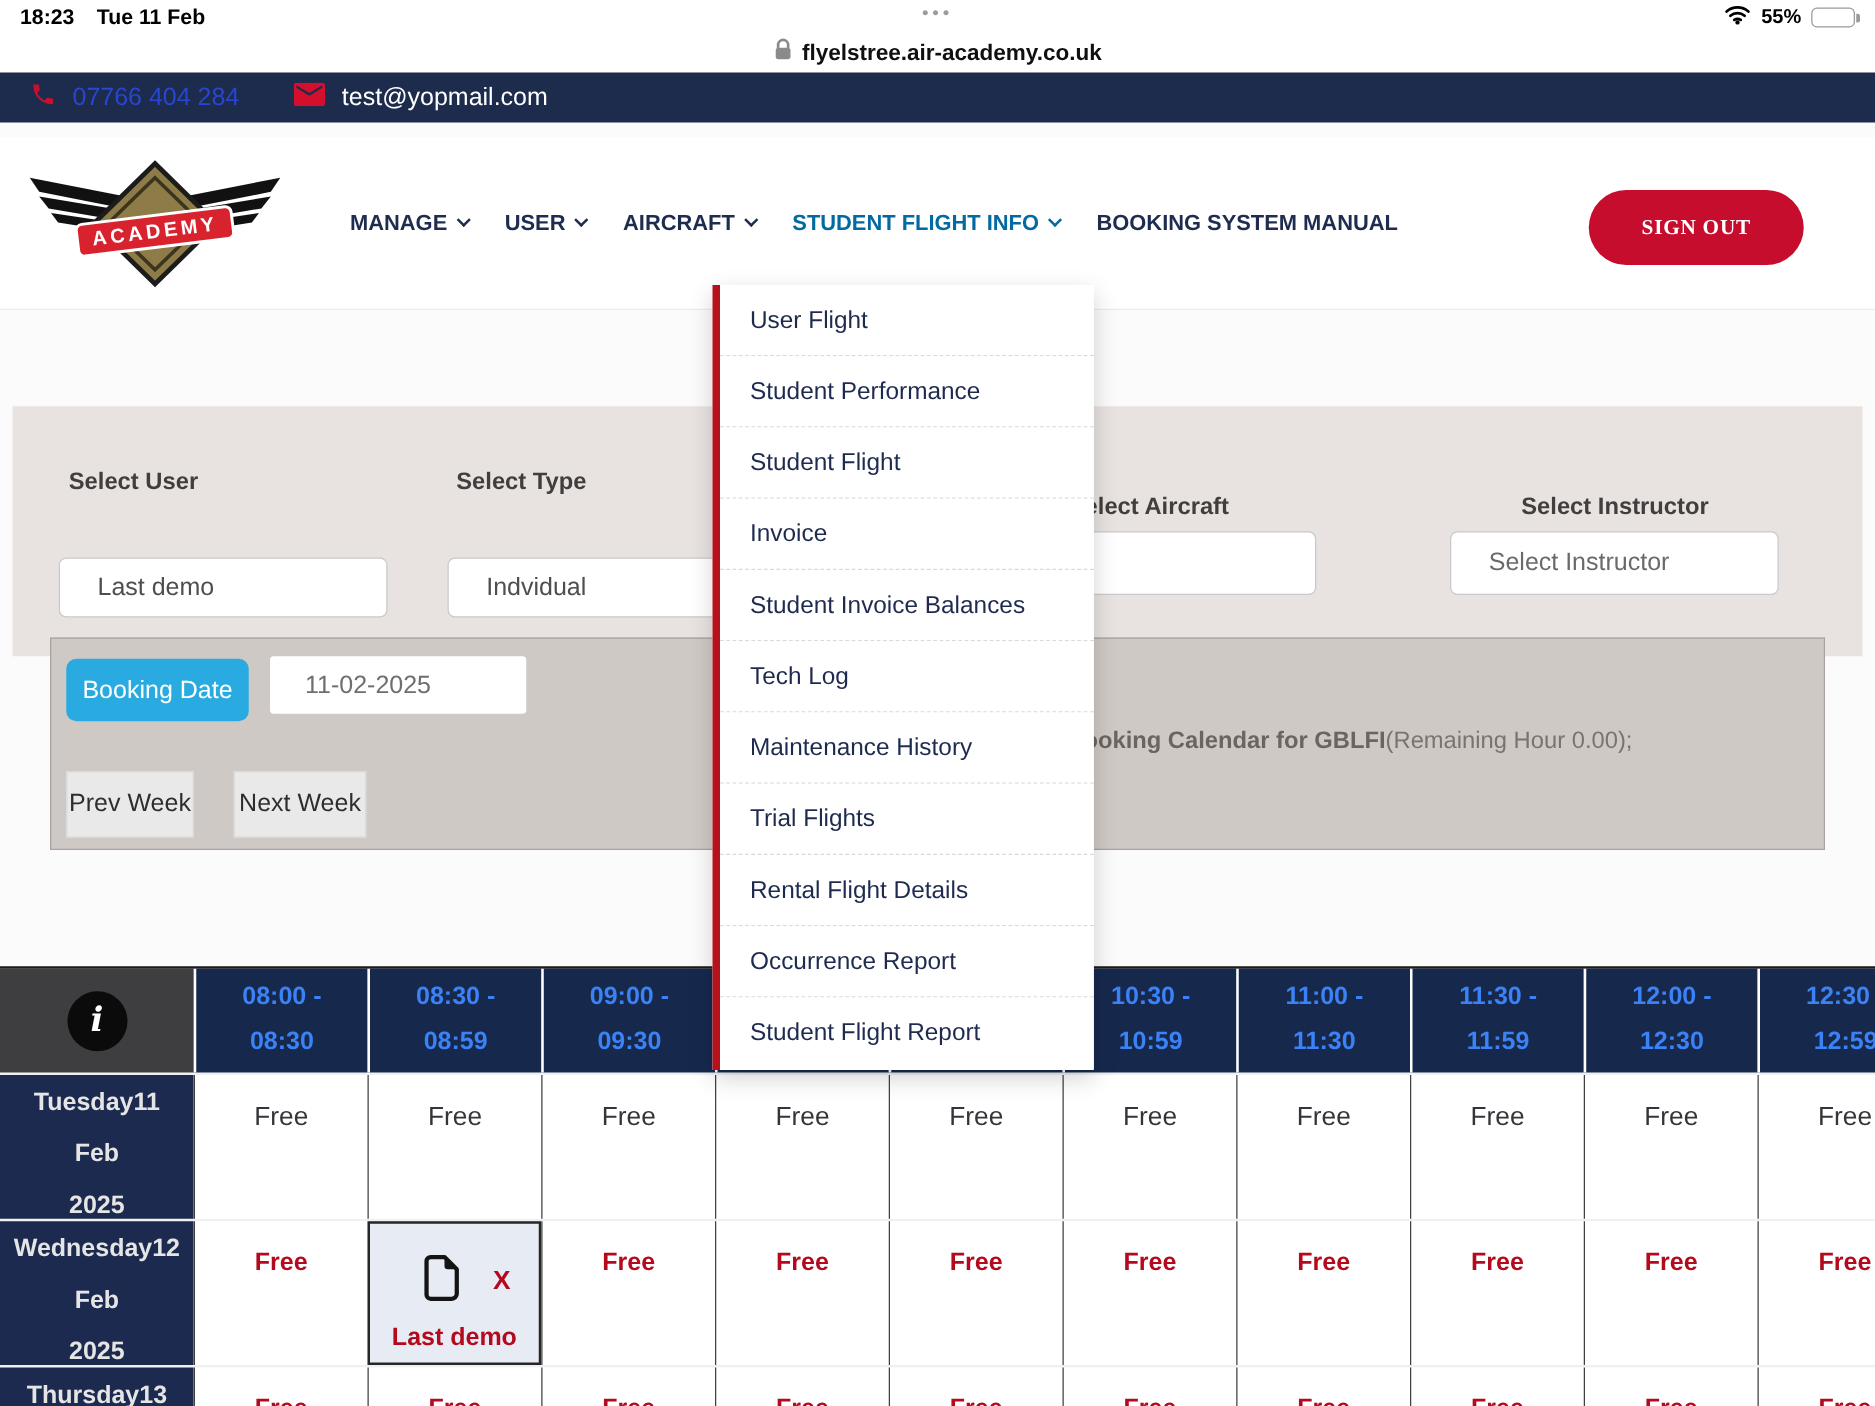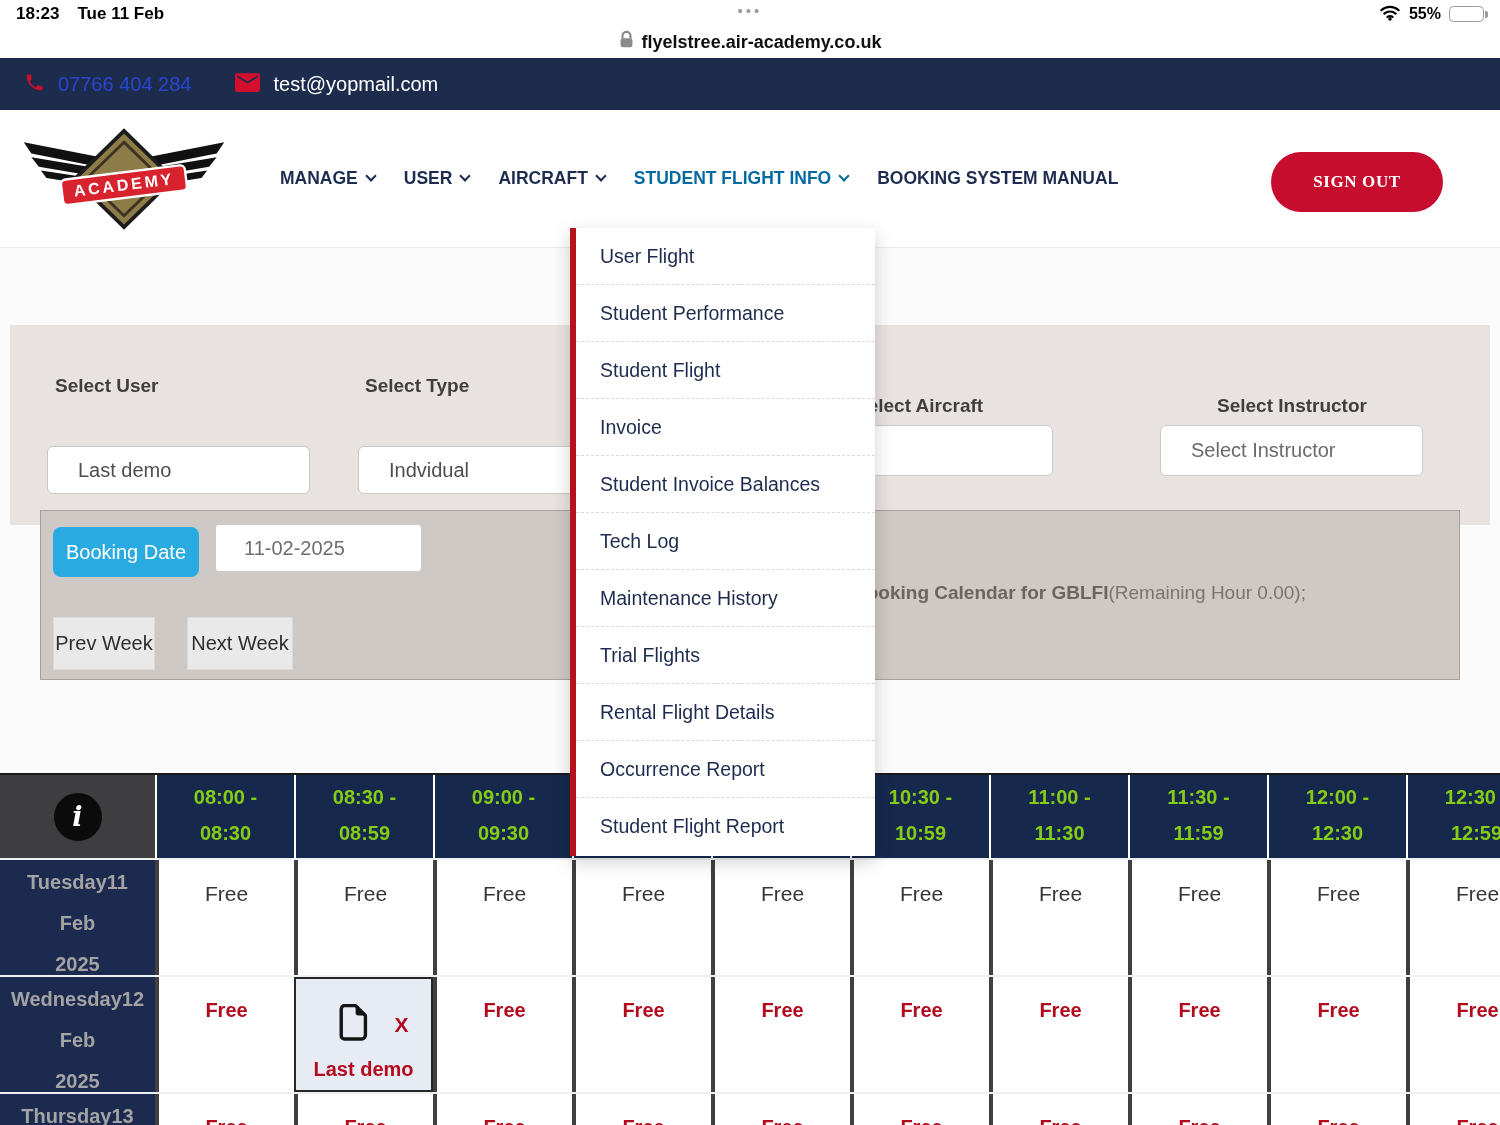--- a/index.html
+++ b/index.html
@@ -12,21 +12,21 @@
   .sb-dots { position:absolute; left:50%; top:2px; transform:translateX(-50%); color:#9b9b9b; font-size:15px; letter-spacing:3px; }
   .sb-right { margin-left:auto; display:flex; align-items:center; gap:8px; font-weight:bold; font-size:16px; color:#000; }
   .battery { position:relative; width:35px; height:16px; border:1.5px solid #9a9a9a; border-radius:4.5px; padding:1.5px; }
   .battery-fill { width:55%; height:100%; background:#000; border-radius:2px; }
   .battery-nub { position:absolute; right:-5px; top:4px; width:3px; height:7px; background:#9a9a9a; border-radius:0 2px 2px 0; }
 
   
   .url-bar { position:absolute; top:26px; left:0; width:100%; height:32px; display:flex; justify-content:center; align-items:center; gap:8px; background:#fff; font-size:18px; font-weight:bold; color:#101010; z-index:5; }
 
   
-  .contact-bar { position:absolute; top:58px; left:0; width:100%; height:52px; background:#1d2b4d; display:flex; align-items:center; padding:0 24px; z-index:5; }
+  .contact-bar { position:absolute; top:58px; left:0; width:100%; height:40px; background:#1d2b4d; display:flex; align-items:center; padding:0 24px; z-index:5; }
   .phone-group, .email-group { display:flex; align-items:center; gap:13px; }
   .email-group { margin-left:44px; }
   .phone-number { color:#2946d2; font-size:20px; }
   .email-text { color:#ffffff; font-size:20px; }
 
   
   .site-header { position:absolute; top:110px; left:0; width:100%; height:138px; background:#fff; border-bottom:1px solid #ececec; z-index:5; }
   .logo { position:absolute; left:18px; top:17px; width:212px; height:104px; }
   .nav { position:absolute; left:280px; top:0; height:100%; display:flex; align-items:center; gap:29px; }
   .nav-item { font-size:17.5px; font-weight:bold; color:#1e2c50; display:flex; align-items:center; cursor:pointer; white-space:nowrap; }
@@ -51,24 +51,24 @@
   .calendar-note .note-bold { font-weight:bold; color:#6b6561; }
   .week-btn { position:absolute; top:106px; height:53px; background:#e9e9e9; border:1px solid #dadada; font-family:inherit; font-size:20px; color:#2e2e2e; display:flex; align-items:center; justify-content:center; cursor:pointer; }
   .prev-week { left:12px; width:102px; }
   .next-week { left:146px; width:106px; }
 
   
   .calendar-table { position:absolute; top:773px; left:0; width:1545px; border-top:2px solid #1a1a1a; z-index:1; }
   .cal-header { display:flex; height:83px; }
   .cal-info-cell { width:155px; flex:none; background:#3e3e40; display:flex; align-items:center; justify-content:center; }
   .info-circle { width:48px; height:48px; border-radius:50%; background:#0b0b0b; color:#fff; display:flex; align-items:center; justify-content:center; font-family:"DejaVu Serif", serif; font-style:italic; font-weight:bold; font-size:27px; }
-  .cal-time-cell { width:139px; flex:none; background:#16294d; border-left:2px solid #fff; color:#84cc16; font-weight:bold; font-size:20px; display:flex; flex-direction:column; align-items:center; justify-content:space-between; padding:11px 0 13px; }
+  .cal-time-cell { width:139px; flex:none; background:#16294d; border-left:2px solid #fff; color:#3b82f6; font-weight:bold; font-size:20px; display:flex; flex-direction:column; align-items:center; justify-content:space-between; padding:11px 0 13px; }
   .cal-row { display:flex; height:117px; border-top:2px solid #eef0f2; }
-  .cal-day-cell { width:155px; flex:none; background:#1b2a4e; color:#a3a3a3; font-weight:bold; font-size:20px; display:flex; flex-direction:column; align-items:center; padding-top:11px; gap:18px; }
-  .cal-cell { width:139px; flex:none; background:#fff; border-left:4px solid #404040; font-size:21px; color:#34343a; display:flex; justify-content:center; align-items:flex-start; padding-top:22px; cursor:pointer; }
+  .cal-day-cell { width:155px; flex:none; background:#1b2a4e; color:#e5e5e5; font-weight:bold; font-size:20px; display:flex; flex-direction:column; align-items:center; padding-top:11px; gap:18px; }
+  .cal-cell { width:139px; flex:none; background:#fff; border-left:1px solid #404040; font-size:21px; color:#34343a; display:flex; justify-content:center; align-items:flex-start; padding-top:22px; cursor:pointer; }
   .cal-row.red .cal-cell { color:#b30b1d; font-weight:bold; font-size:20px; }
   .cal-cell.booked { background:#e7ebf4; border:2px solid #262626; flex-direction:column; align-items:center; padding-top:13px; gap:10px; }
   .booked-top { display:flex; align-items:center; gap:24px; margin-left:18px; }
   .booked-x { color:#b30b1d; font-weight:bold; font-size:21px; cursor:pointer; }
   .booked-name { color:#b30b1d; font-weight:bold; font-size:20px; }
 
   
   .dropdown { position:absolute; left:570px; top:228px; width:305px; height:628px; background:#fff; border-left:6px solid #b5121e; box-shadow:0 6px 18px rgba(0,0,0,0.18); z-index:40; }
   .dropdown-item { height:57px; display:flex; align-items:center; padding-left:24px; font-size:19.5px; color:#1e2b4f; border-bottom:1px dashed #d9d9d9; cursor:pointer; background:#fff; }
   .dropdown-item:last-child { border-bottom:none; }

